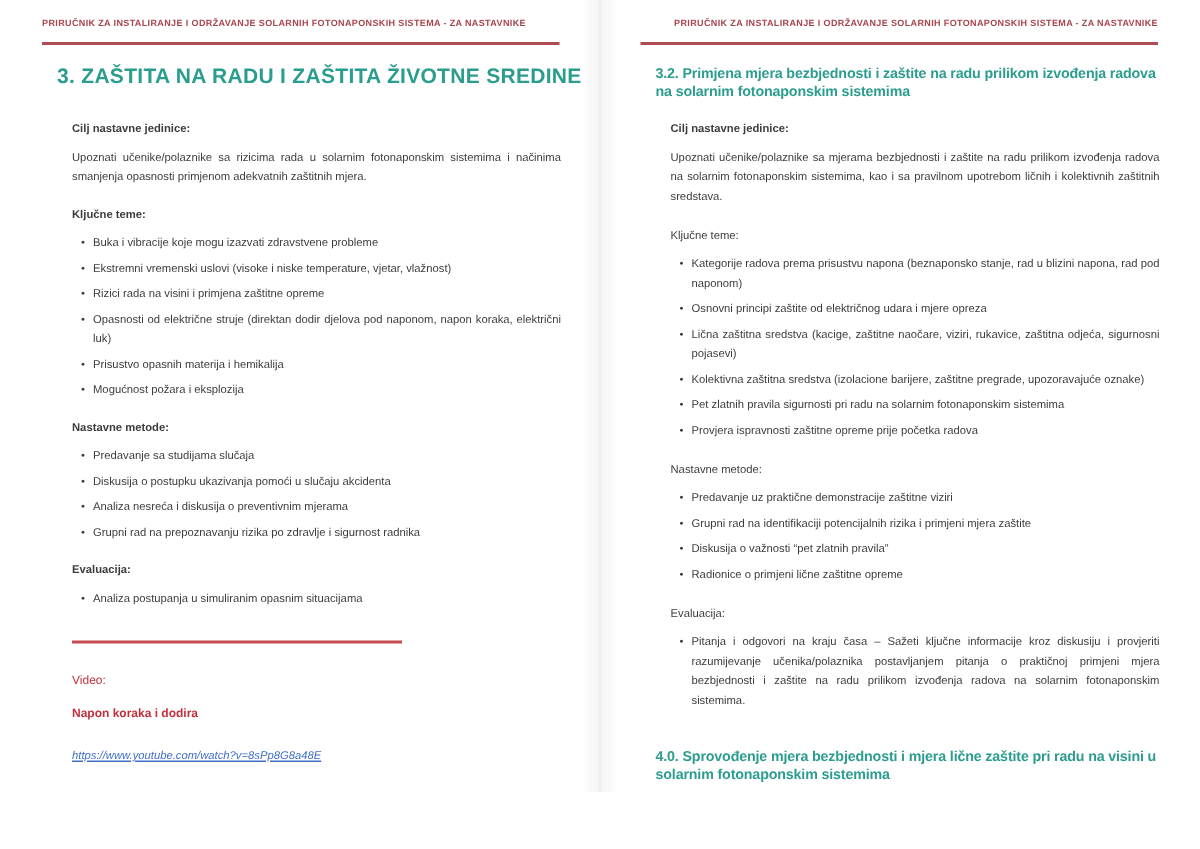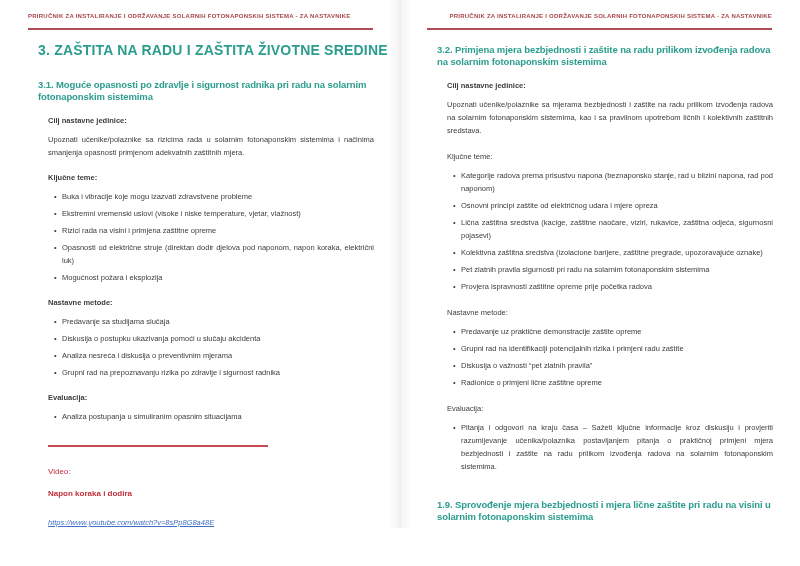--- a/index.html
+++ b/index.html
@@ -78,33 +78,33 @@
 </head>
 <body>
 
 <div class="spread">
 
   <div class="page left">
     <div class="runhead">PRIRUČNIK ZA INSTALIRANJE I ODRŽAVANJE SOLARNIH FOTONAPONSKIH SISTEMA - ZA NASTAVNIKE</div>
 
     <div class="content">
       <h1 class="chapter">3. ZAŠTITA NA RADU I ZAŠTITA ŽIVOTNE SREDINE</h1>
-      <h2 class="section">3.1. Moguće opasnosti po zdravlje i sigurnost radnika pri radu na solarnim fotonaponskim sistemima</h2>
 
       <div class="body-block">
         <div class="lbl bold">Cilj nastavne jedinice:</div>
         <p class="para">Upoznati učenike/polaznike sa rizicima rada u solarnim fotonaponskim sistemima i načinima smanjenja opasnosti primjenom adekvatnih zaštitnih mjera.</p>
 
         <div class="lbl bold">Ključne teme:</div>
         <ul class="bullets">
 
         <li><span>Buka i vibracije koje mogu izazvati zdravstvene probleme</span></li>
             <li><span>Ekstremni vremenski uslovi (visoke i niske temperature, vjetar, vlažnost)</span></li>
             <li><span>Rizici rada na visini i primjena zaštitne opreme</span></li>
             <li><span>Opasnosti od električne struje (direktan dodir djelova pod naponom, napon koraka, električni luk)</span></li>
+            <li><span>Prisustvo opasnih materija i hemikalija</span></li>
             <li><span>Mogućnost požara i eksplozija</span></li>
           </ul>
 
         <div class="lbl bold">Nastavne metode:</div>
         <ul class="bullets">
 
         <li><span>Predavanje sa studijama slučaja</span></li>
             <li><span>Diskusija o postupku ukazivanja pomoći u slučaju akcidenta</span></li>
             <li><span>Analiza nesreća i diskusija o preventivnim mjerama</span></li>
             <li><span>Grupni rad na prepoznavanju rizika po zdravlje i sigurnost radnika</span></li>
@@ -147,34 +147,34 @@
             <li><span>Osnovni principi zaštite od električnog udara i mjere opreza</span></li>
             <li><span>Lična zaštitna sredstva (kacige, zaštitne naočare, viziri, rukavice, zaštitna odjeća, sigurnosni pojasevi)</span></li>
             <li><span>Kolektivna zaštitna sredstva (izolacione barijere, zaštitne pregrade, upozoravajuće oznake)</span></li>
             <li><span>Pet zlatnih pravila sigurnosti pri radu na solarnim fotonaponskim sistemima</span></li>
             <li><span>Provjera ispravnosti zaštitne opreme prije početka radova</span></li>
           </ul>
 
         <div class="lbl">Nastavne metode:</div>
         <ul class="bullets">
 
-        <li><span>Predavanje uz praktične demonstracije zaštite opreme</span></li>
-            <li><span>Grupni rad na identifikaciji potencijalnih rizika i primjeni radu zaštite</span></li>
+        <li><span>Predavanje uz praktične demonstracije zaštitne viziri</span></li>
+            <li><span>Grupni rad na identifikaciji potencijalnih rizika i primjeni mjera zaštite</span></li>
             <li><span>Diskusija o važnosti “pet zlatnih pravila”</span></li>
             <li><span>Radionice o primjeni lične zaštitne opreme</span></li>
           </ul>
 
         <div class="lbl">Evaluacija:</div>
         <ul class="bullets">
 
         <li><span>Pitanja i odgovori na kraju časa – Sažeti ključne informacije kroz diskusiju i provjeriti razumijevanje učenika/polaznika postavljanjem pitanja o praktičnoj primjeni mjera bezbjednosti i zaštite na radu prilikom izvođenja radova na solarnim fotonaponskim sistemima.</span></li>
           </ul>
       </div>
 
-      <h2 class="section gap-top">1.9. Sprovođenje mjera bezbjednosti i mjera lične zaštite pri radu na visini u solarnim fotonaponskim sistemima</h2>
+      <h2 class="section gap-top">4.0. Sprovođenje mjera bezbjednosti i mjera lične zaštite pri radu na visini u solarnim fotonaponskim sistemima</h2>
 
       <div class="body-block">
         <div class="lbl bold">Cilj nastavne jedinice:</div>
         <p class="para">Upoznati učenike/polaznike sa mjerama bezbjednosti i zaštite pri radu na visini u solarnim fotonaponskim sistemima, kao i sa pravilnom upotrebom lične i kolektivne zaštitne opreme.</p>
       </div>
     </div>
 
     <div class="footline"></div>
     <div class="pagenum">15</div>
   </div>

